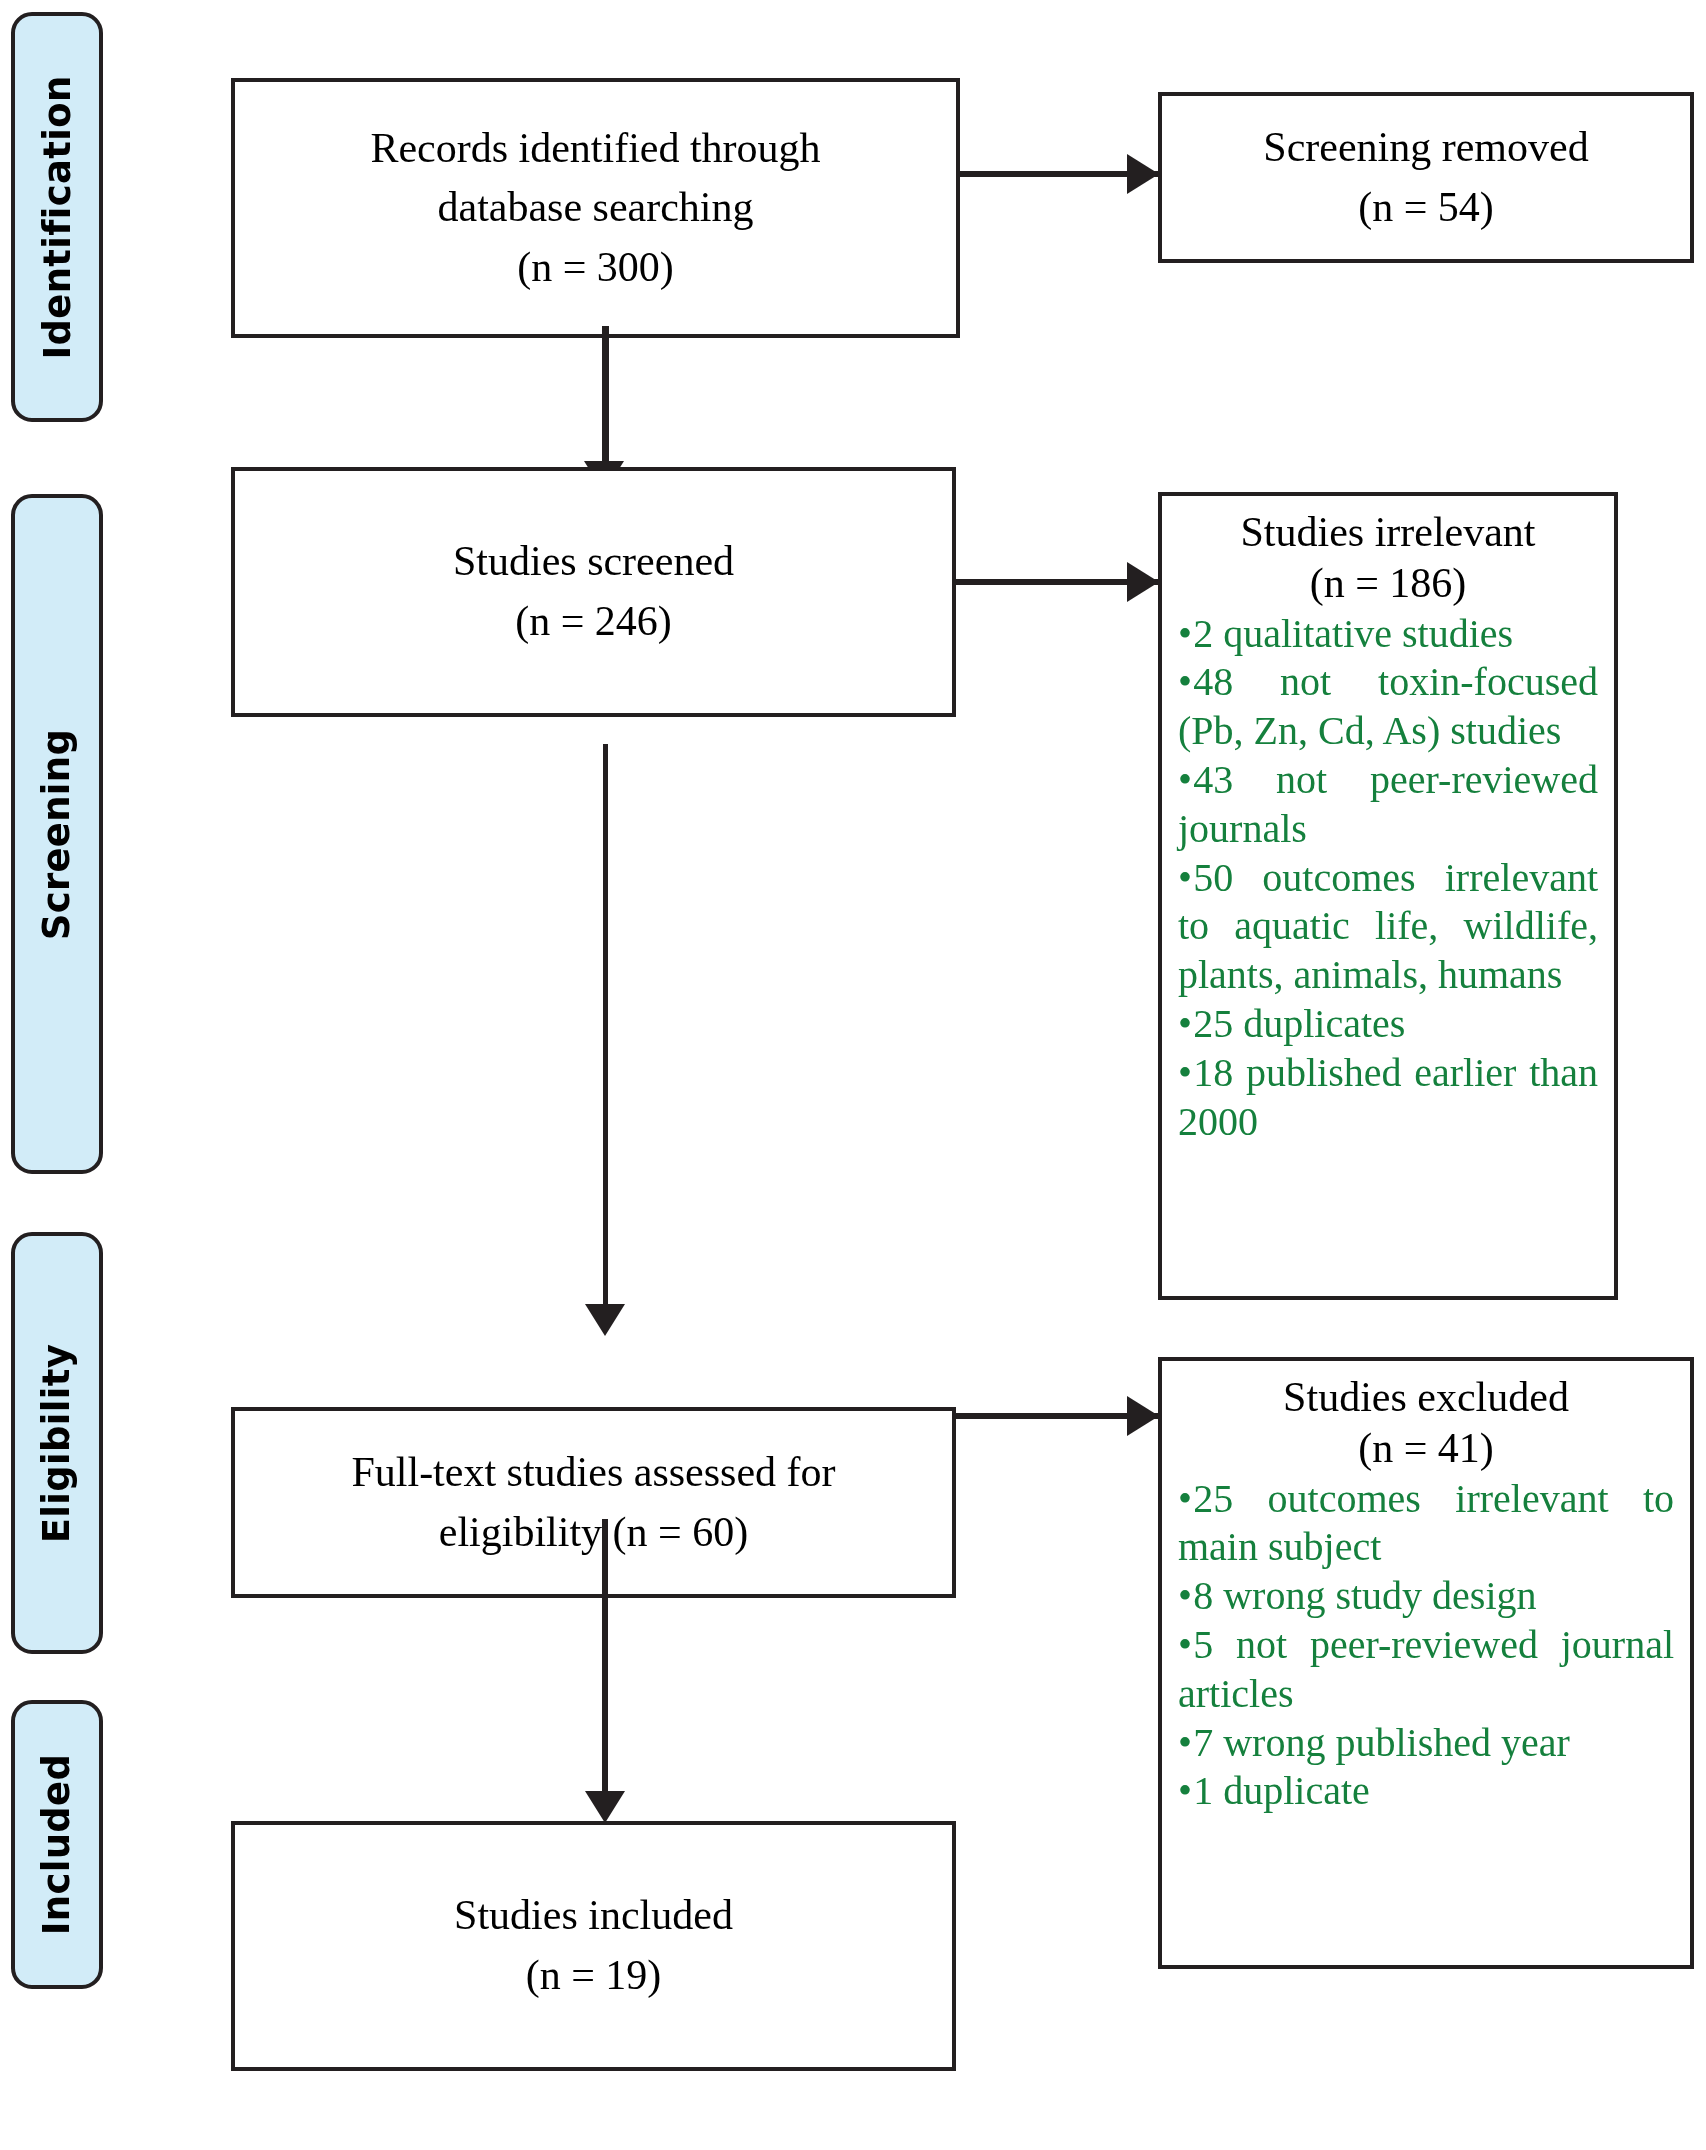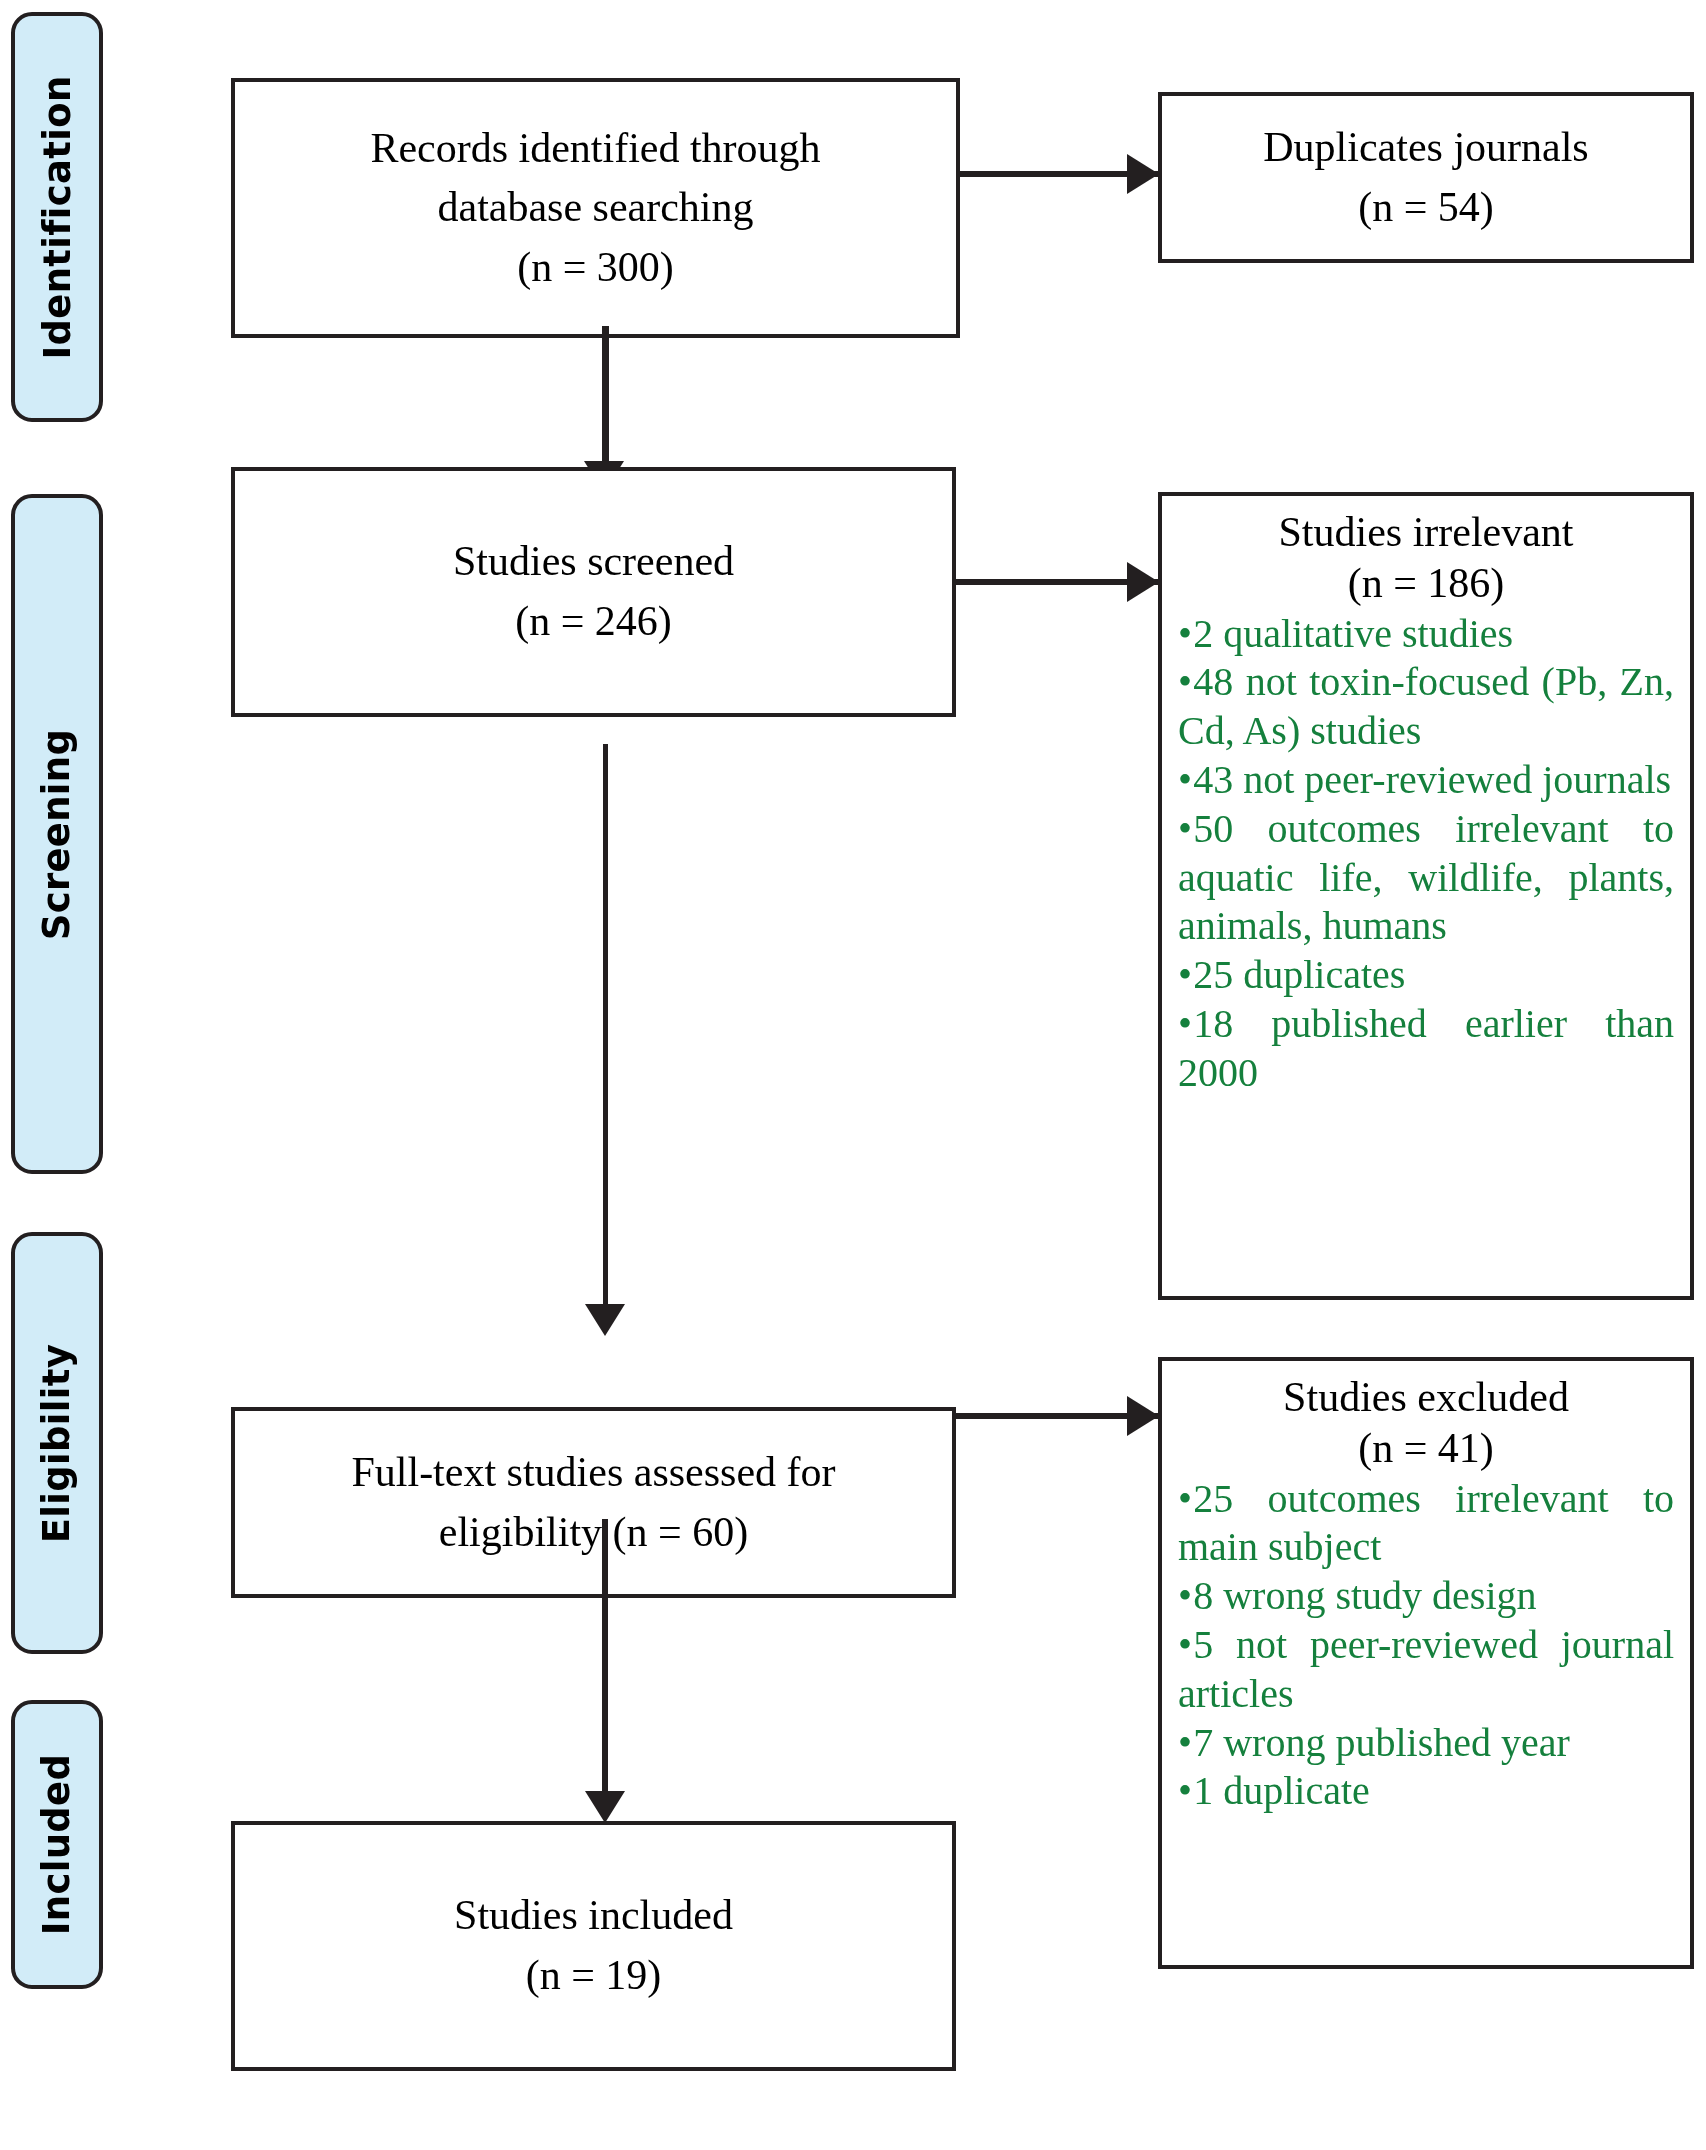--- a/index.html
+++ b/index.html
@@ -142,36 +142,36 @@
   <div class="flow-box" style="left:231px; top:78px; width:729px; height:260px;">
     <div class="box-line">Records identified through</div>
     <div class="box-line">database searching</div>
     <div class="box-line">(n = 300)</div>
   </div>
 
   <div class="h-line" style="left:956px; top:171px; width:236px; height:6.2px;"></div>
   <div class="arrow-right" style="left:1127px; top:154px;"></div>
 
   <div class="flow-box" style="left:1158px; top:92px; width:536px; height:171px;">
-    <div class="box-line">Duplicates journals</div>
+    <div class="box-line">Screening removed</div>
     <div class="box-line">(n = 54)</div>
   </div>
 
   <div class="v-line" style="left:602px; top:326px; width:6.8px; height:150px;"></div>
   <div class="arrow-down" style="left:584px; top:461px;"></div>
 
   <div class="flow-box" style="left:231px; top:467px; width:725px; height:250px;">
     <div class="box-line">Studies screened</div>
     <div class="box-line">(n = 246)</div>
   </div>
 
   <div class="h-line" style="left:956px; top:579px; width:236px; height:6.2px;"></div>
   <div class="arrow-right" style="left:1127px; top:562px;"></div>
 
-  <div class="flow-box top-aligned" style="left:1158px; top:492px; width:536px; height:808px;">
+  <div class="flow-box top-aligned" style="left:1158px; top:492px; width:460px; height:808px;">
     <div class="box-head">Studies irrelevant</div>
     <div class="box-head">(n = 186)</div>
     <ul class="bullet-list">
       <li>2 qualitative studies</li>
       <li>48 not toxin-focused (Pb, Zn, Cd, As) studies</li>
       <li>43 not peer-reviewed journals</li>
       <li>50 outcomes irrelevant to aquatic life, wildlife, plants, animals, humans</li>
       <li>25 duplicates</li>
       <li>18 published earlier than 2000</li>
     </ul>

